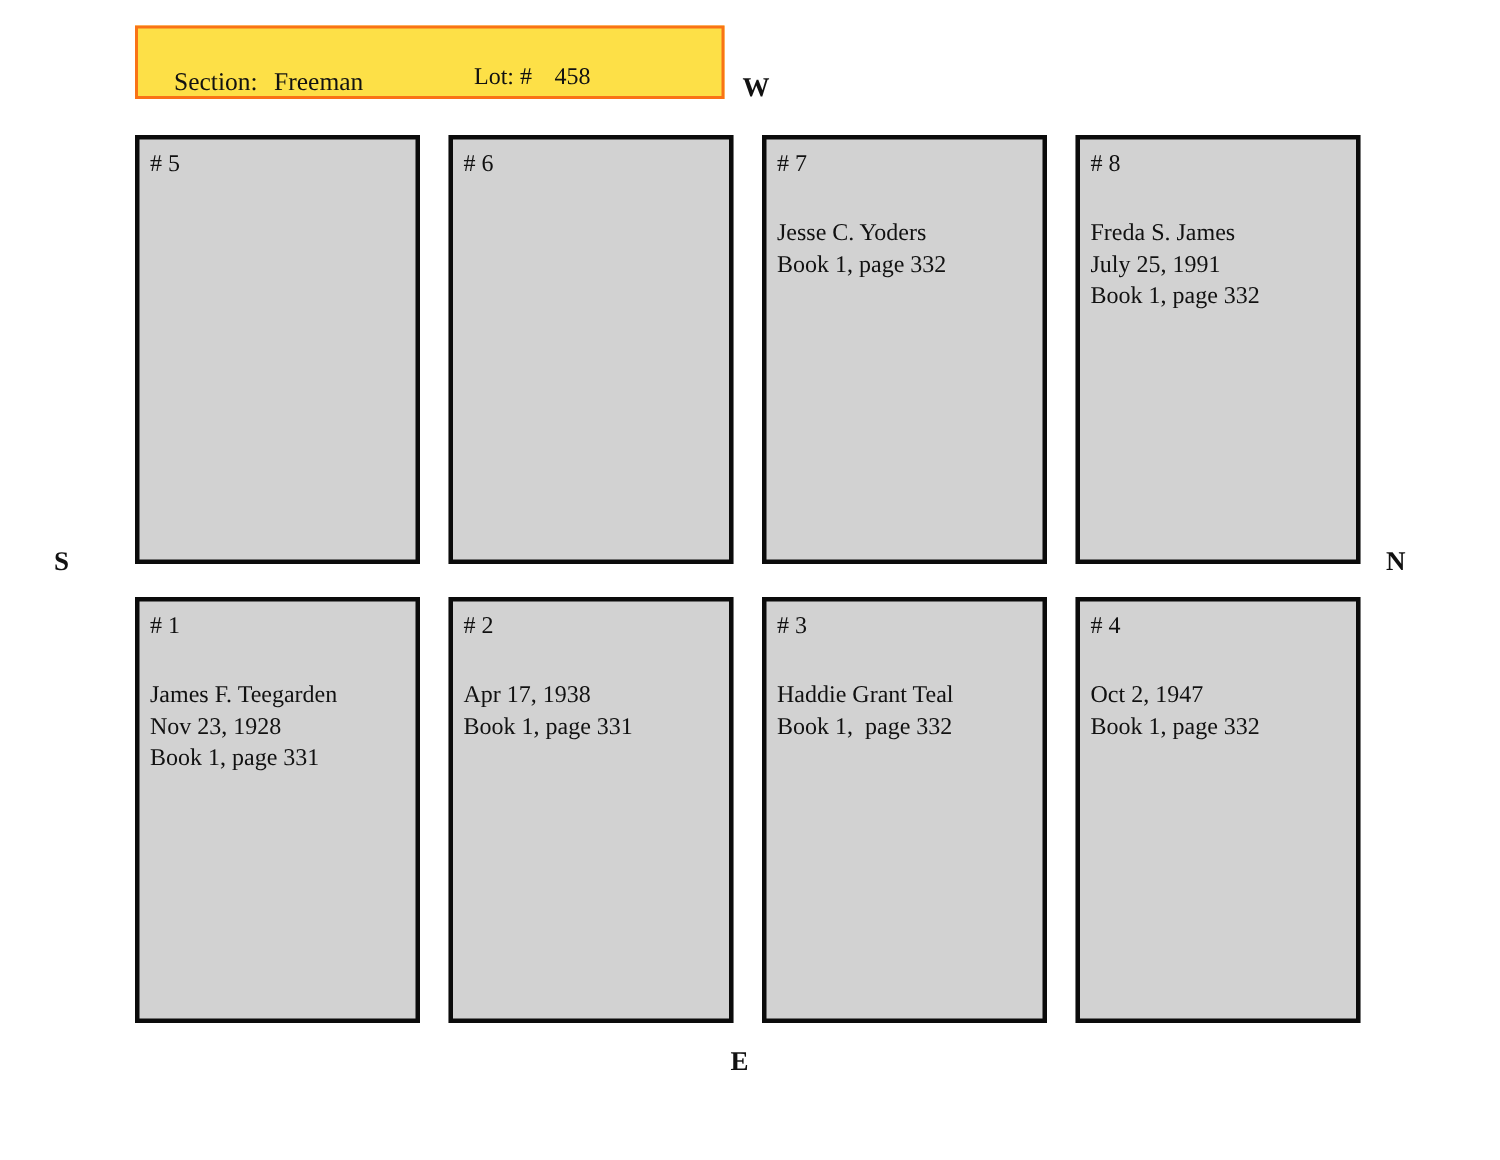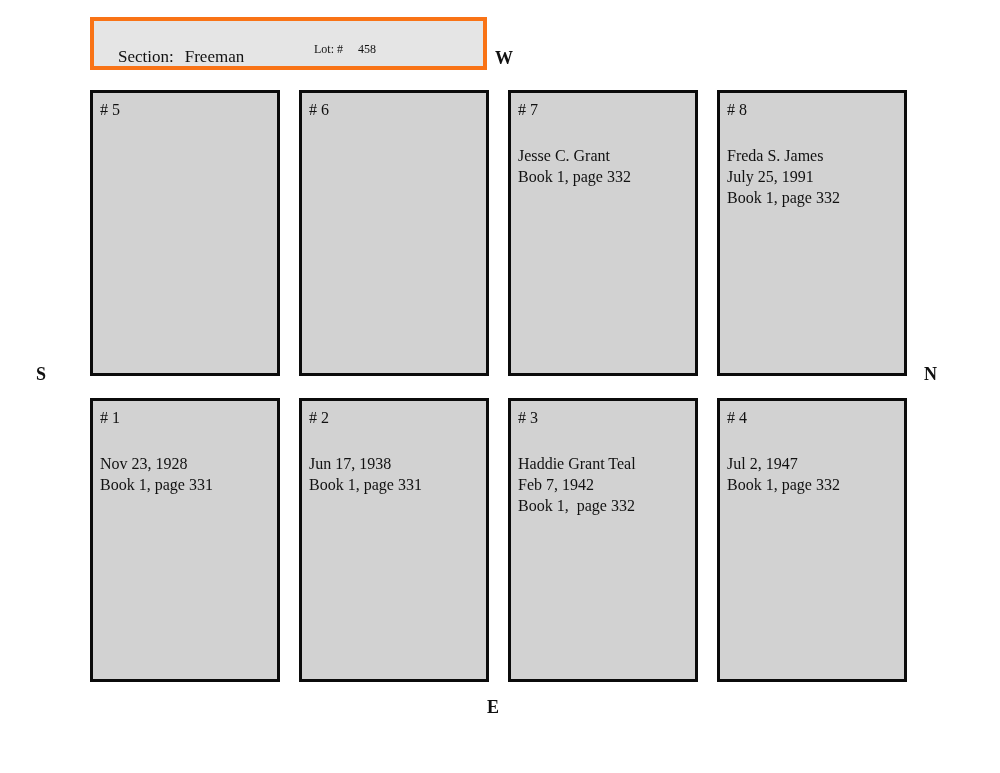--- a/index.html
+++ b/index.html
@@ -14,35 +14,35 @@
     font-family: "Liberation Serif", "DejaVu Serif", serif;
     color: #111111;
     overflow: hidden;
   }
   .header-box {
     position: absolute;
     left: 90px;
     top: 17px;
     width: 389px;
     height: 45px;
-    border: 4px solid #f97316;
-    background: #e5e5e5;
+    border: 2px solid #f97316;
+    background: #fde047;
   }
   .header-section {
     position: absolute;
     left: 7px;
     top: 6px;
     font-size: 17px;
     white-space: pre;
   }
   .header-lot {
     position: absolute;
     left: 208px;
     top: 6px;
-    font-size: 12px;
+    font-size: 16px;
     white-space: pre;
   }
   .header-section .value { margin-left: 11px; }
   .header-lot .value { margin-left: 15px; }
 
   .compass {
     position: absolute;
     font-size: 18px;
     font-weight: bold;
     color: #111111;
@@ -113,60 +113,60 @@
     <div class="plot-details">
       <div></div>
       <div></div>
       <div></div>
     </div>
   </div>
 
   <div class="plot">
     <div class="plot-number"># 7</div>
     <div class="plot-details">
-      <div>Jesse C. Grant</div>
+      <div>Jesse C. Yoders</div>
       <div>Book 1, page 332</div>
     </div>
   </div>
 
   <div class="plot">
     <div class="plot-number"># 8</div>
     <div class="plot-details">
       <div>Freda S. James</div>
       <div>July 25, 1991</div>
       <div>Book 1, page 332</div>
     </div>
   </div>
 
   <div class="plot">
     <div class="plot-number"># 1</div>
     <div class="plot-details">
+      <div>James F. Teegarden</div>
       <div>Nov 23, 1928</div>
       <div>Book 1, page 331</div>
     </div>
   </div>
 
   <div class="plot">
     <div class="plot-number"># 2</div>
     <div class="plot-details">
-      <div>Jun 17, 1938</div>
+      <div>Apr 17, 1938</div>
       <div>Book 1, page 331</div>
     </div>
   </div>
 
   <div class="plot">
     <div class="plot-number"># 3</div>
     <div class="plot-details">
       <div>Haddie Grant Teal</div>
-      <div>Feb 7, 1942</div>
       <div>Book 1,  page 332</div>
     </div>
   </div>
 
   <div class="plot">
     <div class="plot-number"># 4</div>
     <div class="plot-details">
-      <div>Jul 2, 1947</div>
+      <div>Oct 2, 1947</div>
       <div>Book 1, page 332</div>
     </div>
   </div>
 
 </div>
 
 </body></html>

